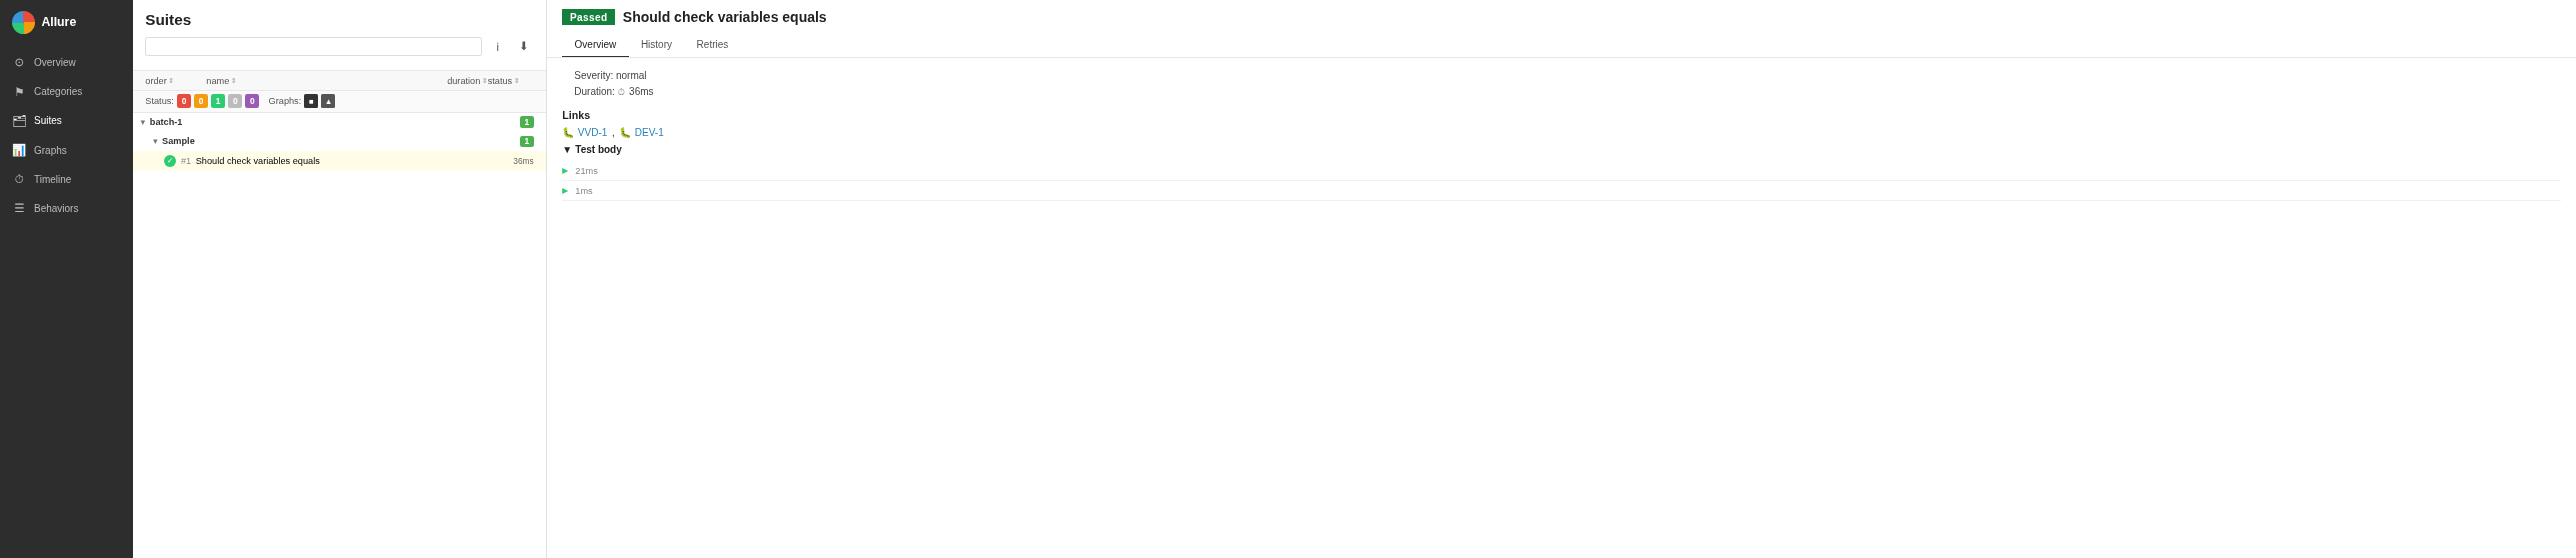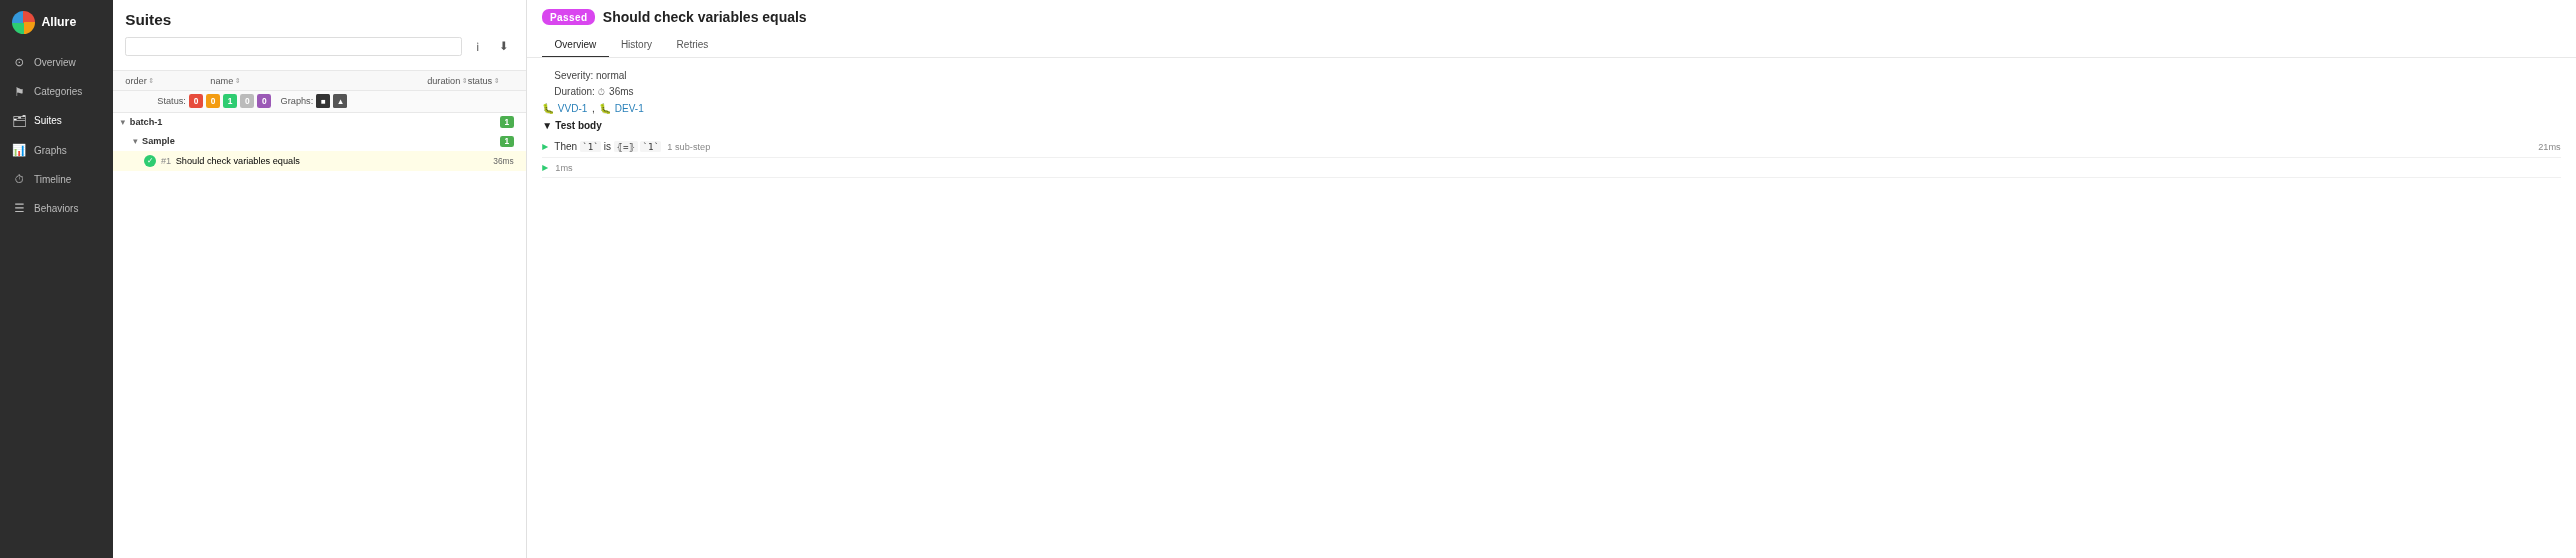--- a/index.html
+++ b/index.html
@@ -1,20 +1,20 @@
 <!DOCTYPE html>
 <html style="font-size:12.3px"><head>
   <meta charset="utf-8">
   <style>
     * { box-sizing: border-box; margin: 0; padding: 0; }
     body { font-family: -apple-system, BlinkMacSystemFont, 'Segoe UI', sans-serif; font-size: 10px; background: #fff; display: flex; height: 100vh; overflow: hidden; }
 
     
     .sidebar {
-      width: 113px;
+      width: 133px;
       background: #2d2d2d;
       color: #ccc;
       display: flex;
       flex-direction: column;
       flex-shrink: 0;
     }
     .sidebar-logo {
       display: flex;
       align-items: center;
       padding: 10.7px 12.3px;
@@ -98,34 +98,33 @@
     .table-header {
       display: flex;
       align-items: center;
       padding: 4.6px 12.3px;
       background: #f8f8f8;
       border-bottom: 0.8px solid #e8e8e8;
       font-size: 9.2px;
       color: #555;
     }
     .th-order { width: 61px; }
-    .th-name { flex: 1; margin-left: 24px; }
+    .th-name { flex: 1; }
     .th-duration { width: 61px; text-align: right; }
     .th-status { width: 46px; }
     .th-sort { display: inline-flex; align-items: center; gap: 1.5px; cursor: pointer; }
     .sort-arrow { font-size: 7px; color: #999; }
 
     .status-marks-bar {
       display: flex;
       align-items: center;
       gap: 9.2px;
       padding: 3.1px 12.3px 3.1px;
       font-size: 9.2px;
       color: #555;
-      margin-left: 32px;
     }
     .status-group { display: flex; align-items: center; gap: 3.1px; }
     .status-badge {
       display: inline-flex; align-items: center; justify-content: center;
       width: 14px; height: 14px;
       border-radius: 2.3px;
       font-size: 8.4px;
       font-weight: 600;
       color: #fff;
     }
@@ -191,24 +190,24 @@
       padding: 9.2px 15.3px 0;
       border-bottom: 0.8px solid #e8e8e8;
     }
     .detail-title-row {
       display: flex;
       align-items: center;
       gap: 7.7px;
       margin-bottom: 7.7px;
     }
     .passed-badge {
-      background: #d946ef;
+      background: #15803d;
       color: #fff;
       padding: 2.3px 7.7px;
-      border-radius: 7px;
+      border-radius: 0;
       font-size: 10px;
       font-weight: 700;
       letter-spacing: 0.4px;
     }
     .detail-title {
       font-size: 14px;
       font-weight: 600;
       color: #222;
     }
     .detail-tabs {
@@ -423,20 +422,21 @@
       <div class="meta-row">
         <span>Severity:</span>
         <span>normal</span>
       </div>
       <div class="meta-row">
         <span>Duration:</span>
         <span class="clock-icon">⏱</span>
         <span>36ms</span>
       </div>
 
+      <div class="section-title">Links</div>
       <div class="links-row">
         <span class="link-item">
           <span class="bug-icon">🐛</span>
           <span>VVD-1</span>
         </span>
         <span>,</span>
         <span class="link-item">
           <span class="bug-icon">🐛</span>
           <span>DEV-1</span>
         </span>
@@ -444,24 +444,20 @@
 
 
       <div class="test-body-section">
         <div class="test-body-header">
           <span>▼</span>
           <span>Test body</span>
         </div>
 
         <div class="step-row">
           <span class="step-toggle">▶</span>
-          <span class="step-label">
-            Then <code>`1`</code> is <code>⦃=⦄</code> <code>`1`</code>
-            <span class="step-sub-info">1 sub-step</span>
-          </span>
           <span class="step-duration">21ms</span>
         </div>
 
         <div class="step-row">
           <span class="step-toggle">▶</span>
           <span class="step-duration">1ms</span>
         </div>
       </div>
     </div>
   </div>

